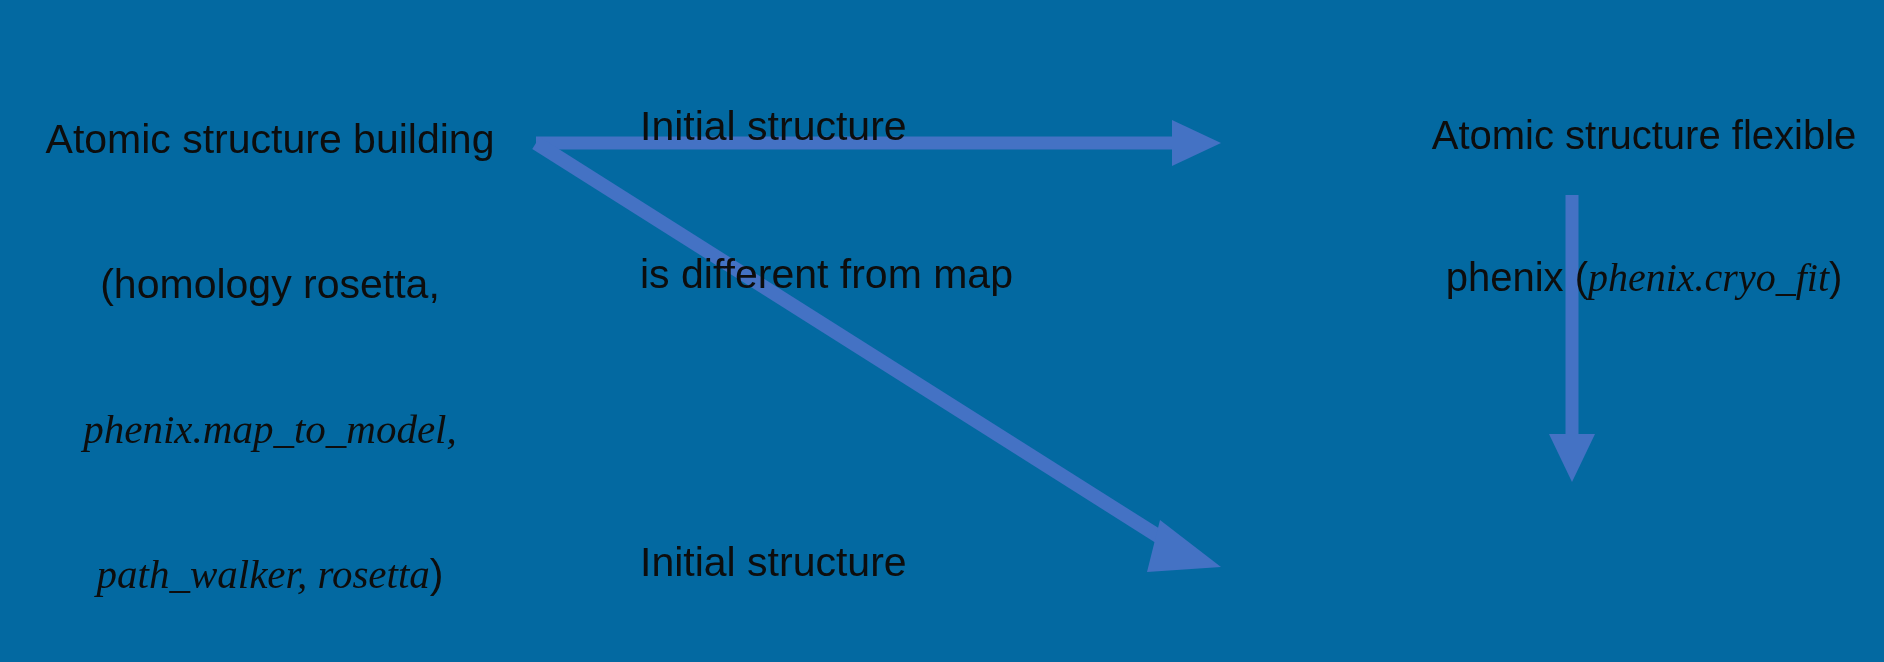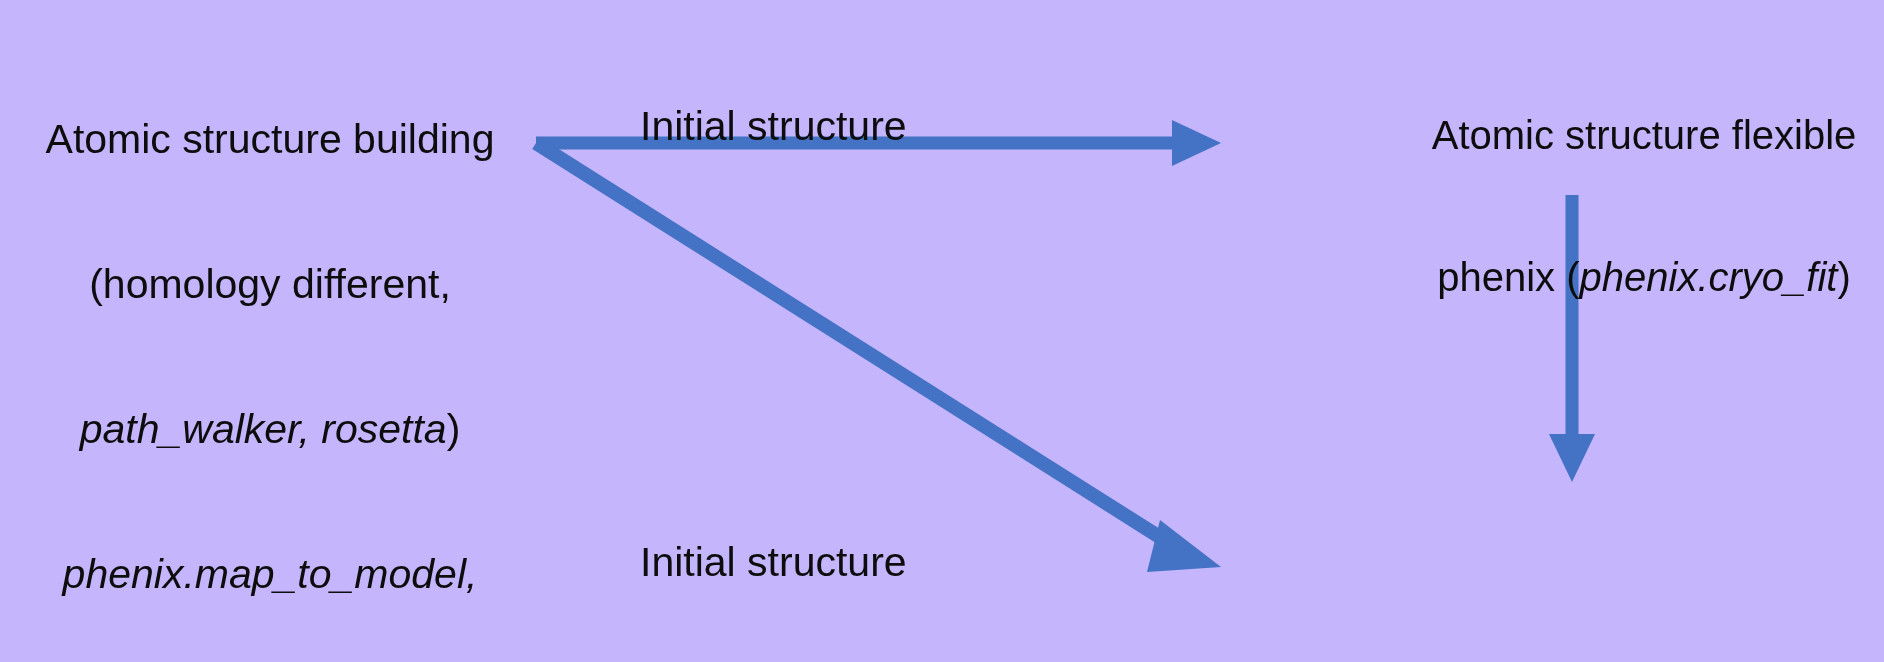--- a/index.html
+++ b/index.html
@@ -8,39 +8,40 @@
     background: #ffffff;
   }
   body {
     font-family: "Liberation Sans", sans-serif;
     color: #000000;
   }
   #canvas {
     position: relative;
     width: 1884px;
     height: 662px;
-    background: #c4b5fd;
+    background: #0369a1;
     overflow: hidden;
   }
   .node {
     position: absolute;
     text-align: center;
     line-height: 1.18;
     color: #0d0d0d;
     white-space: pre;
   }
   .lbl {
     position: absolute;
     text-align: left;
     line-height: 1.20;
     color: #0d0d0d;
     white-space: pre;
   }
   .ital {
     font-style: italic;
+    font-family: Liberation Serif, serif;
   }
   .line {
     display: block;
   }
 
   
   #node-building {
     left: 0px;
     top: 18px;
     width: 540px;
@@ -103,27 +104,28 @@
     </g>
 
     <g>
       <line x1="1572" y1="195" x2="1572" y2="434" stroke="#4472c4" stroke-width="13"></line>
       <polygon points="1549,434 1595,434 1572,482" fill="#4472c4"></polygon>
     </g>
   </svg>
 
   <div class="node" id="node-building">
     <span class="line">Atomic structure building</span>
-    <span class="line">(homology different,</span>
+    <span class="line">(homology rosetta,</span>
+    <span class="line ital">phenix.map_to_model,</span>
     <span class="line"><span class="ital">path_walker, rosetta</span><span>)</span></span>
-    <span class="line ital">phenix.map_to_model,</span>
   </div>
 
   <div class="lbl" id="label-different">
     <span class="line">Initial structure</span>
+    <span class="line">is different from map</span>
   </div>
 
   <div class="lbl" id="label-similar">
     <span class="line">Initial structure</span>
     
   </div>
 
   <div class="node" id="node-flexible-fitting">
     <span class="line">Atomic structure flexible</span>
     <span class="line"><span>phenix (</span><span class="ital">phenix.cryo_fit</span><span>)</span></span>

